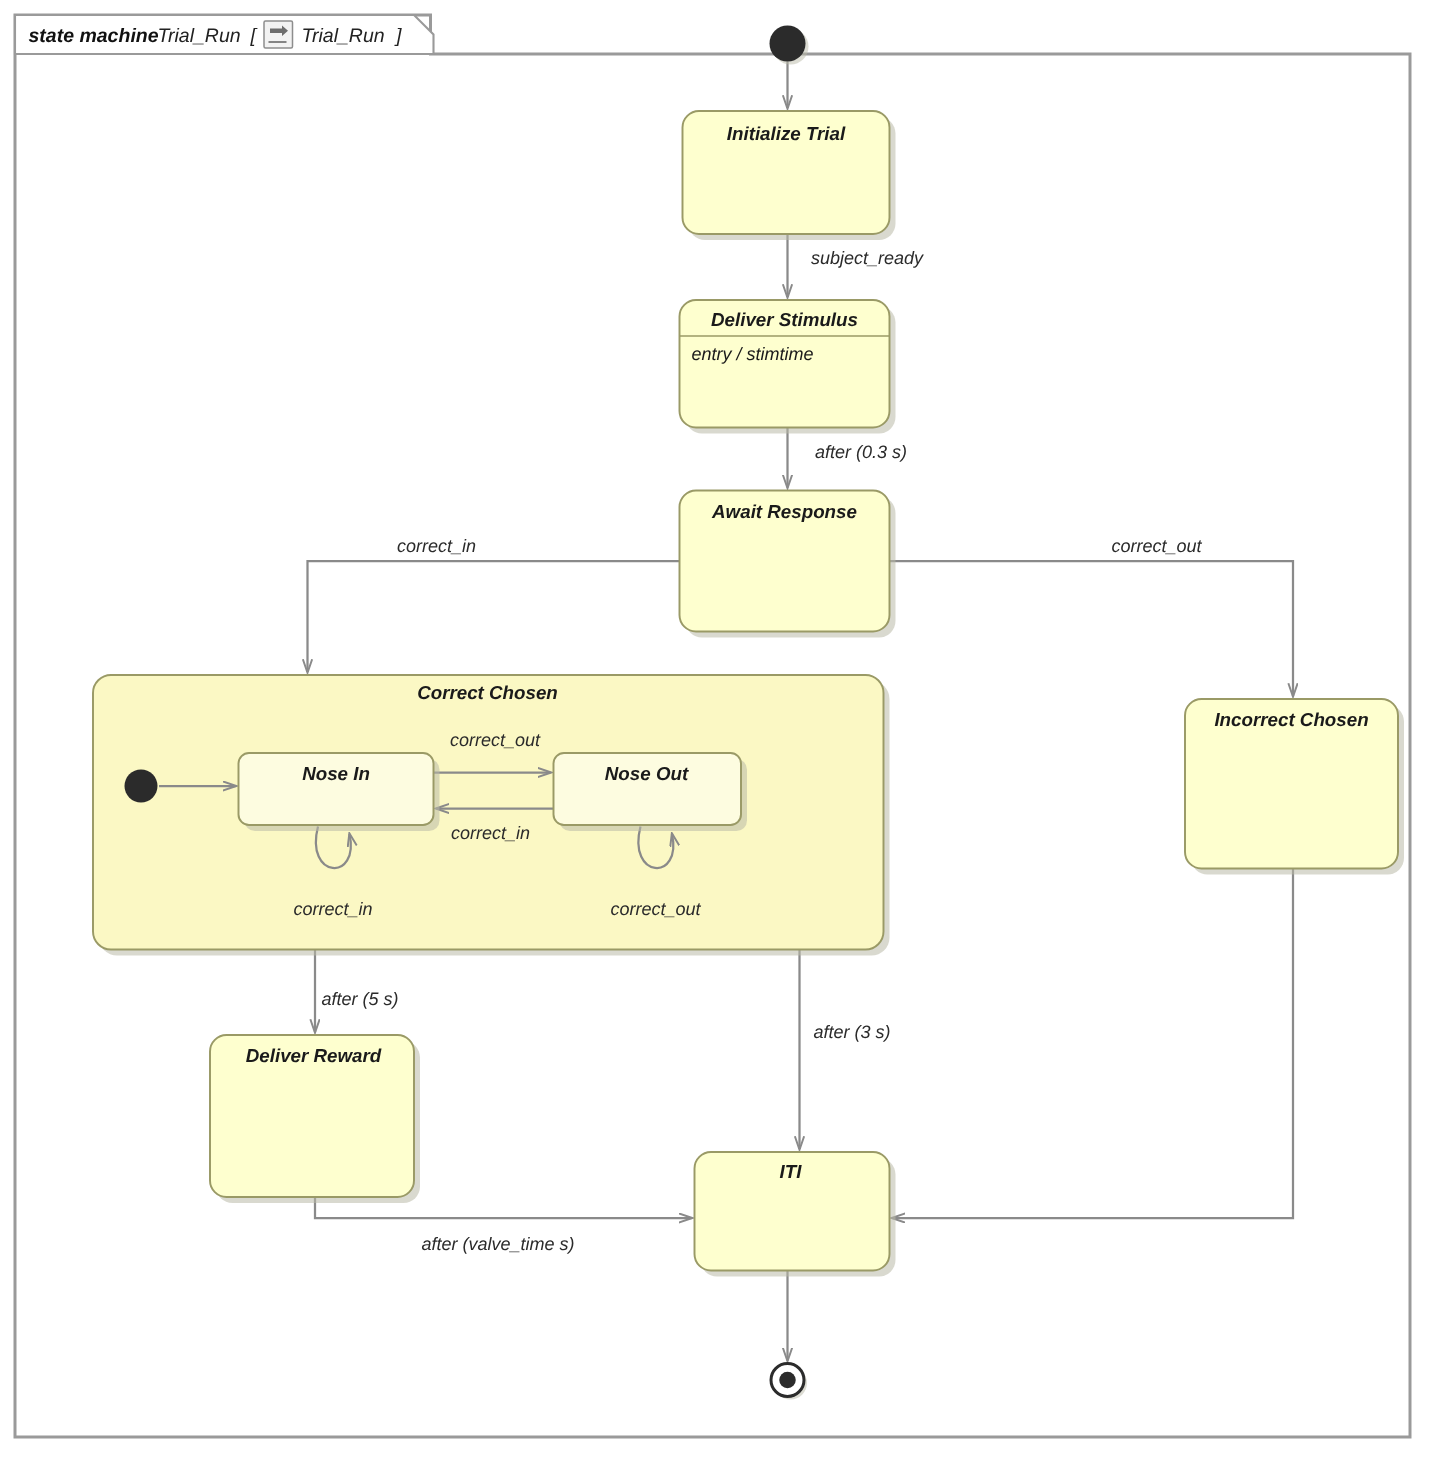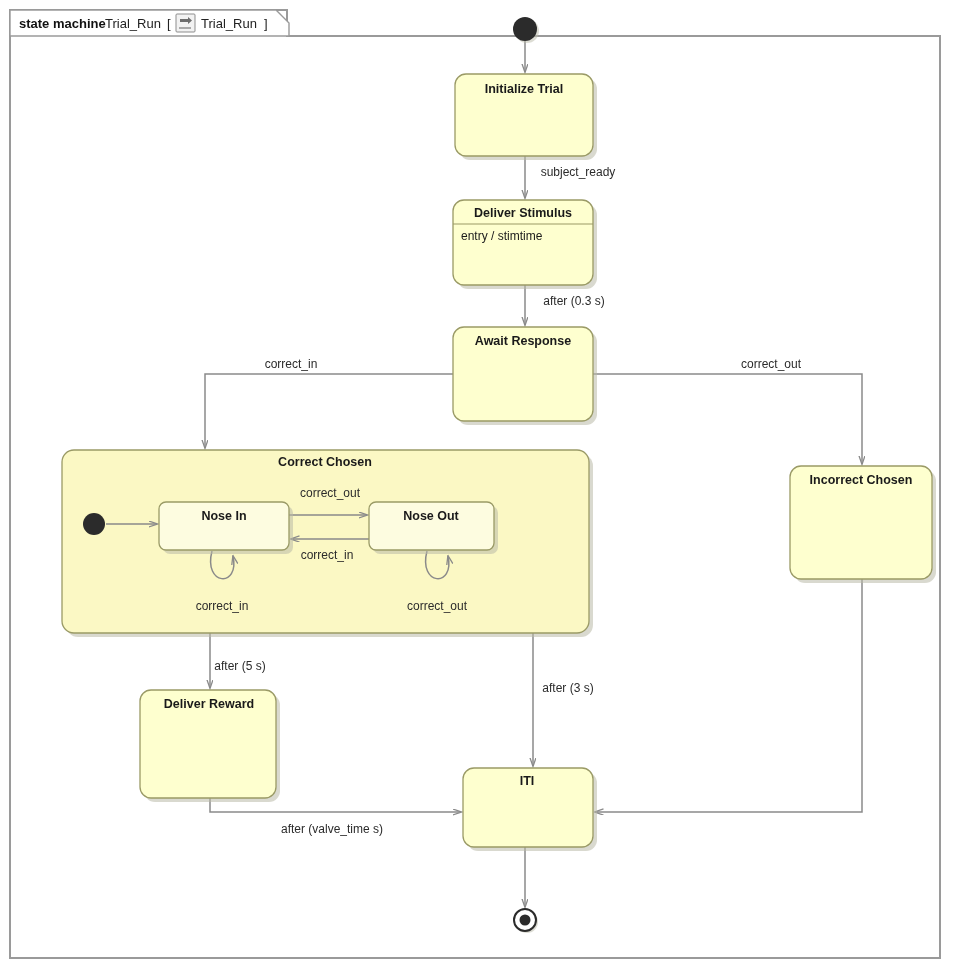--- a/index.html
+++ b/index.html
@@ -12,20 +12,21 @@
     height: 976px;
     font-family: "Liberation Sans", sans-serif;
     position: relative;
     overflow: hidden;
   }
   #diagram-root {
     position: absolute;
     left: 0; top: 0;
     width: 963px;
     height: 976px;
+    font-style: italic;
   }
   svg { display: block; }
 
   .frame-border {
     fill: none;
     stroke: #9a9a9a;
     stroke-width: 2;
   }
   .frame-tab {
     fill: #ffffff;

